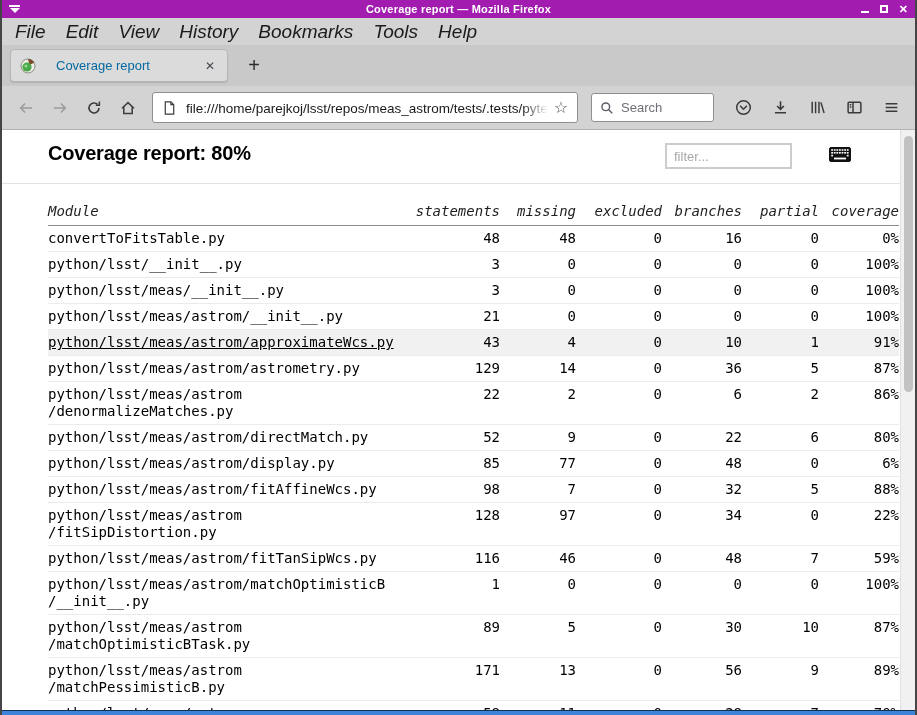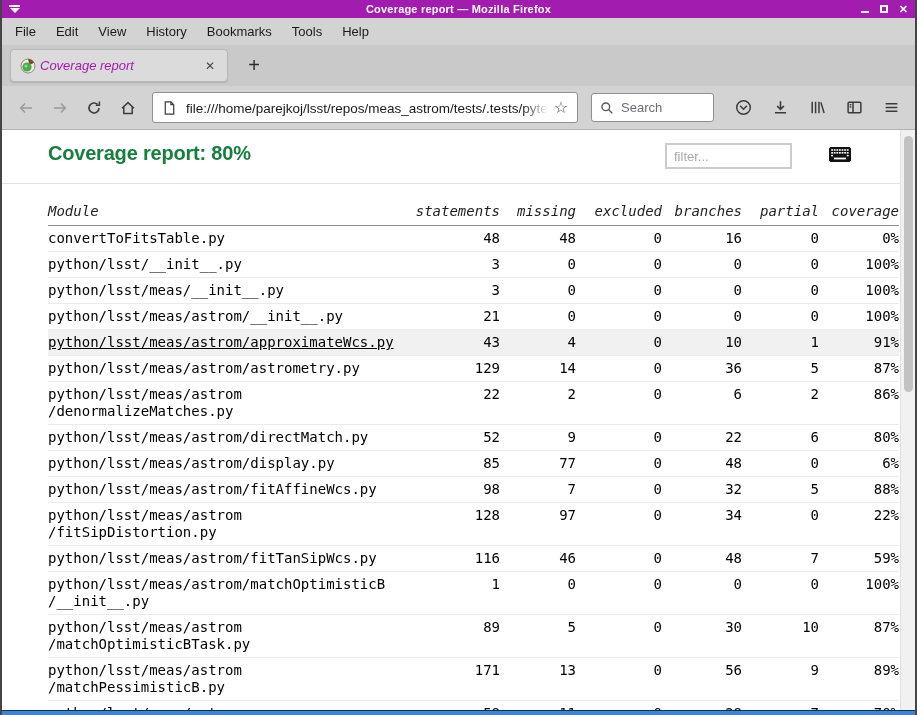--- a/index.html
+++ b/index.html
@@ -17,30 +17,30 @@
   .win-menu .bar { width:11px; height:2px; background:#fff; margin:1px auto 1px; }
   .win-menu .tri { width:0; height:0; margin:0 auto; border-left:5px solid transparent;
                    border-right:5px solid transparent; border-top:5px solid #fff; }
   .win-controls { margin-left:auto; margin-right:7px; display:flex; gap:11px; align-items:center; z-index:1; }
   .win-min { width:8px; height:2px; background:#fff; margin-top:6px; }
   .win-max { width:8px; height:8px; border:2px solid #fff; }
   .win-close { color:#fff; font-size:11px; font-weight:bold; line-height:10px; }
 
   
   .menubar { height:27px; flex:0 0 27px; background:#d3d3d3; display:flex; align-items:center;
-             padding-left:3px; font-size:13px; color:#1b1b1b; }
+             padding-left:3px; font-size:19px; color:#1b1b1b;font-style:italic; }
   .menu-item { padding:4px 10px; border-radius:2px; }
 
   
   .tabbar { height:41px; flex:0 0 41px; background:#c9c9c9; display:flex; align-items:center; }
   .tab { margin-left:8px; height:33px; width:218px; background:#dbdbdb;
          border:1px solid #b7b7b7; border-radius:4px; display:flex; align-items:center;
          padding:0 9px; box-shadow:0 1px 1px rgba(0,0,0,.12); }
-  .tab-label { flex:1; margin-left:4px; font-size:13px; color:#a21caf;
-               white-space:nowrap; overflow:hidden;font-style:italic; }
+  .tab-label { flex:1; margin-left:20px; font-size:13px; color:#0369a1;
+               white-space:nowrap; overflow:hidden; }
   .tab-close { color:#45454d; font-size:12px; padding:2px 3px; }
   .newtab { margin-left:12px; font-size:20px; font-weight:300; color:#2b2b2b;
             width:28px; height:28px; display:flex; align-items:center; justify-content:center; }
   .favicon { width:16px; height:16px; flex:0 0 16px; }
 
   
   .navbar { height:44px; flex:0 0 44px; background:#d3d3d3; border-bottom:1px solid #b2b2b2;
             display:flex; align-items:center; padding:0 9px; }
   .nav-btn { width:30px; height:30px; display:flex; align-items:center; justify-content:center;
              border-radius:3px; color:#3d3d3d; flex:0 0 30px; margin-right:4px; }
@@ -59,21 +59,21 @@
   .searchbox input::placeholder { color:#6e6e78; }
   .toolbar-icons { display:flex; align-items:center; margin-left:14px; gap:7px; }
   .tb-btn { width:30px; height:30px; display:flex; align-items:center; justify-content:center;
             color:#3a3a3a; border-radius:3px; }
 
   
   .content { position:relative; flex:1; background:#fff; overflow:hidden;
              font-family:"DejaVu Sans Mono", monospace; }
   .page-header { position:relative; height:54px; border-bottom:1px solid #e2e2e2; }
   .page-title { position:absolute; left:46px; top:12px; font-size:20px; font-weight:bold;
-                color:#15803d; font-family:"Liberation Sans",sans-serif; letter-spacing:-0.2px; }
+                color:#000000; font-family:"Liberation Sans",sans-serif; letter-spacing:-0.2px; }
   .filter-input { position:absolute; left:663px; top:13px; width:127px; height:26px;
                   border:2px solid #cccccc; padding:0 7px; font-size:13px;
                   font-family:"Liberation Sans",sans-serif; color:#737373; outline:none; }
   .filter-input::placeholder { color:#a9a9a9; }
   .kbd-icon { position:absolute; left:827px; top:17px; }
 
   .table-wrap { padding:15px 0 0 46px; }
   table { border-collapse:collapse; table-layout:fixed; width:851px; font-size:14px; color:#000; }
   col.c-mod { width:362px; } col.c-sta { width:90px; } col.c-mis { width:76px; }
   col.c-exc { width:86px; } col.c-bra { width:80px; } col.c-par { width:77px; }

